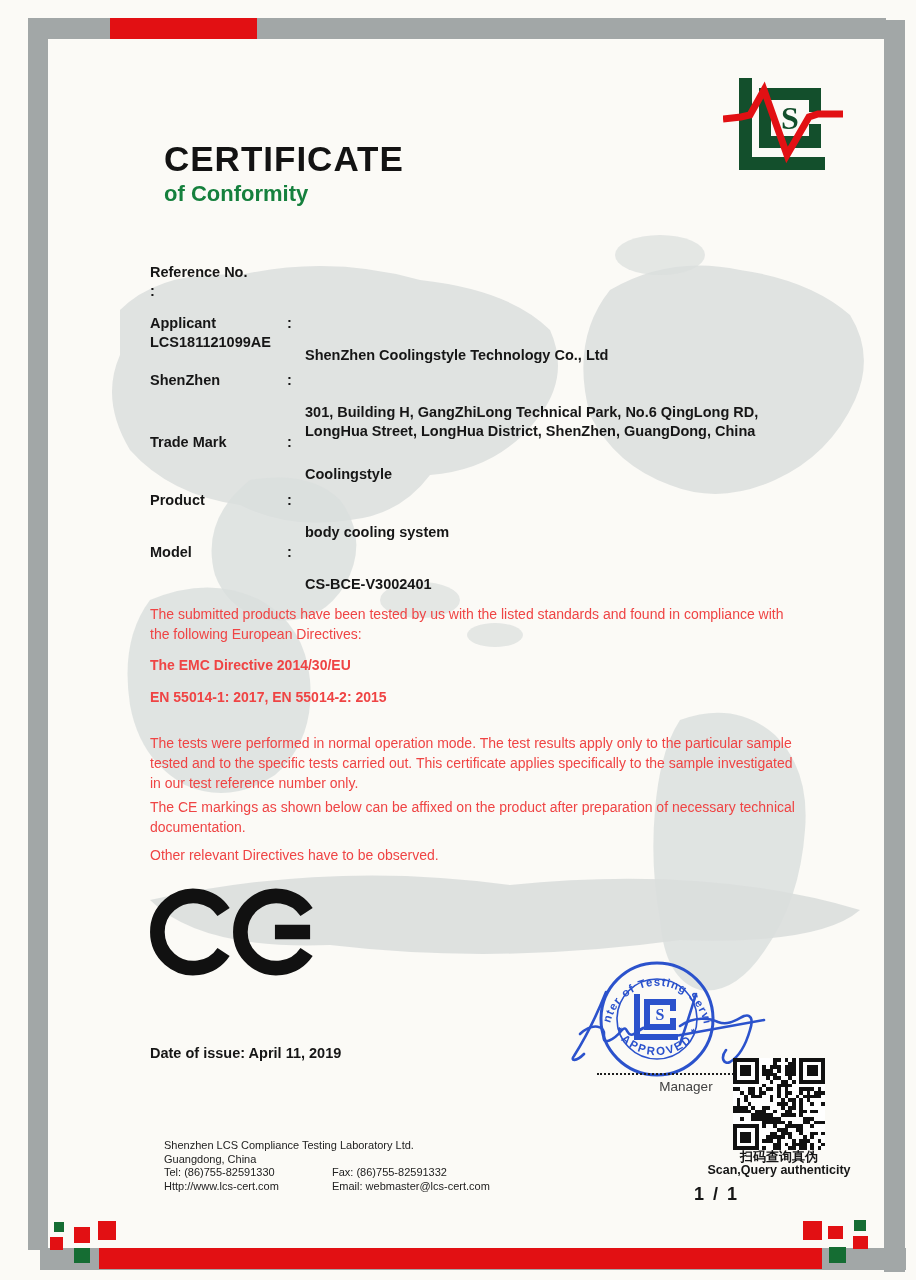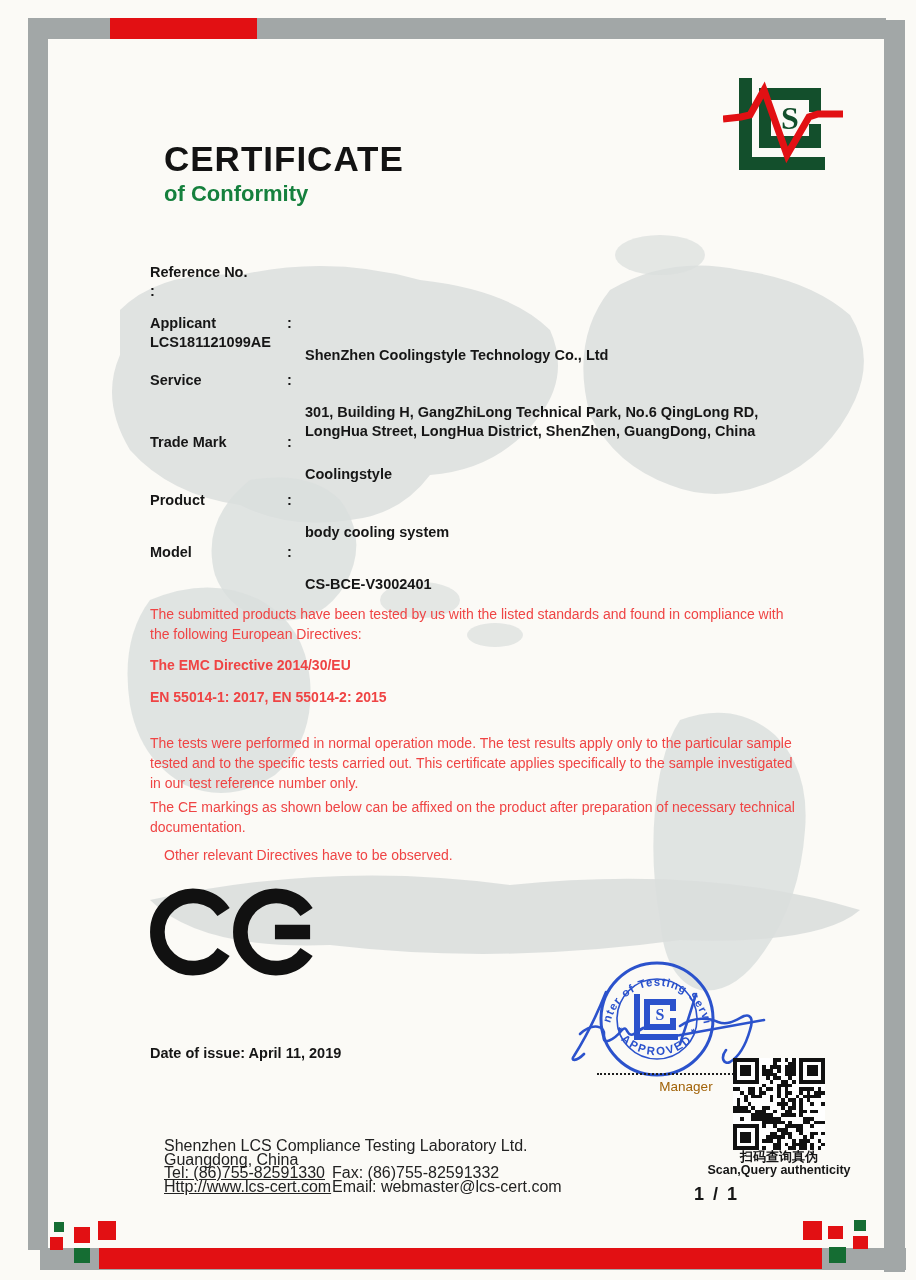--- a/index.html
+++ b/index.html
@@ -21,25 +21,25 @@
   .title2{font-size:22px;font-weight:700;margin-top:2px;color:#15803d;}
   
   .frow{position:absolute;left:150px;width:660px;display:flex;font-size:14.5px;font-weight:700;line-height:19px;}
   .flabel{width:137px;flex:none;}
   .fcolon{width:18px;flex:none;}
   .fvalue{flex:1;margin-top:32px;}
   
   .para{position:absolute;left:150px;width:652px;font-size:14px;line-height:20px;color:#ef4444;}
   .bold{font-weight:700;}
   
-  .footer{position:absolute;left:164px;top:1139px;width:545px;font-size:16px;line-height:13.5px;color:#222;}
+  .footer{position:absolute;left:164px;top:1139px;width:545px;font-size:11px;line-height:13.5px;color:#222;}
   .fline{display:flex;}
-  .fcol1{width:168px;flex:none;text-decoration:underline;}
+  .fcol1{width:168px;flex:none;}
   .dotted{position:absolute;border-top:2.5px dotted #1d1d1d;}
-  .manager{position:absolute;font-size:13.5px;color:#a16207;text-align:center;}
+  .manager{position:absolute;font-size:13.5px;color:#404040;text-align:center;}
   .pagenum{position:absolute;font-size:18px;font-weight:700;letter-spacing:2px;}
   .qrcapzh{position:absolute;font-size:13px;font-weight:700;text-align:center;font-family:Liberation Mono, monospace;}
   .qrcapen{position:absolute;font-size:12.5px;font-weight:600;text-align:center;}
   .datefield{position:absolute;font-size:14.5px;font-weight:700;}
 </style>
 </head>
 <body>
 
 <svg class="map" viewBox="0 0 916 1280">
   <g fill="#dadedd">
@@ -94,21 +94,21 @@
   <span class="flabel">Reference No.</span>
   <span class="fcolon">:</span>
   <span class="fvalue">LCS181121099AE</span>
 </div>
 <div class="frow" style="top:314px;">
   <span class="flabel">Applicant</span>
   <span class="fcolon">:</span>
   <span class="fvalue">ShenZhen Coolingstyle Technology Co., Ltd</span>
 </div>
 <div class="frow" style="top:371px;">
-  <span class="flabel">Service</span>
+  <span class="flabel">ShenZhen</span>
   <span class="fcolon">:</span>
   <span class="fvalue" style="width:505px;">301, Building H, GangZhiLong Technical Park, No.6 QingLong RD, LongHua Street, LongHua District, ShenZhen, GuangDong, China</span>
 </div>
 <div class="frow" style="top:433px;">
   <span class="flabel">Trade Mark</span>
   <span class="fcolon">:</span>
   <span class="fvalue">Coolingstyle</span>
 </div>
 <div class="frow" style="top:491px;">
   <span class="flabel">Product</span>
@@ -119,21 +119,21 @@
   <span class="flabel">Model</span>
   <span class="fcolon">:</span>
   <span class="fvalue">CS-BCE-V3002401</span>
 </div>
 
 <div class="para" style="top:604px;">The submitted products have been tested by us with the listed standards and found in compliance with the following European Directives:</div>
 <div class="para bold" style="top:655px;">The EMC Directive 2014/30/EU</div>
 <div class="para bold" style="top:687px;">EN 55014-1: 2017, EN 55014-2: 2015</div>
 <div class="para" style="top:733px;">The tests were performed in normal operation mode. The test results apply only to the particular sample tested and to the specific tests carried out. This certificate applies specifically to the sample investigated in our test reference number only.</div>
 <div class="para" style="top:797px;">The CE markings as shown below can be affixed on the product after preparation of necessary technical documentation.</div>
-<div class="para" style="top:845px;margin-left:14px;">Other relevant Directives have to be observed.</div>
+<div class="para" style="top:845px;">Other relevant Directives have to be observed.</div>
 
 <svg class="abs" style="left:148px;top:886px;" width="166" height="92" viewBox="0 0 170 92">
   <g fill="none" stroke="#111111" stroke-width="15">
     <path d="M 77.4,25.5 A 37,37 0 1 0 77.4,66.5"></path>
     <path d="M 162.4,25.5 A 37,37 0 1 0 162.4,66.5"></path>
     <path d="M 130,46 H 166"></path>
   </g>
 </svg>
 
 <div class="datefield" style="left:150px;top:1045px;">Date of issue: April 11, 2019</div>

